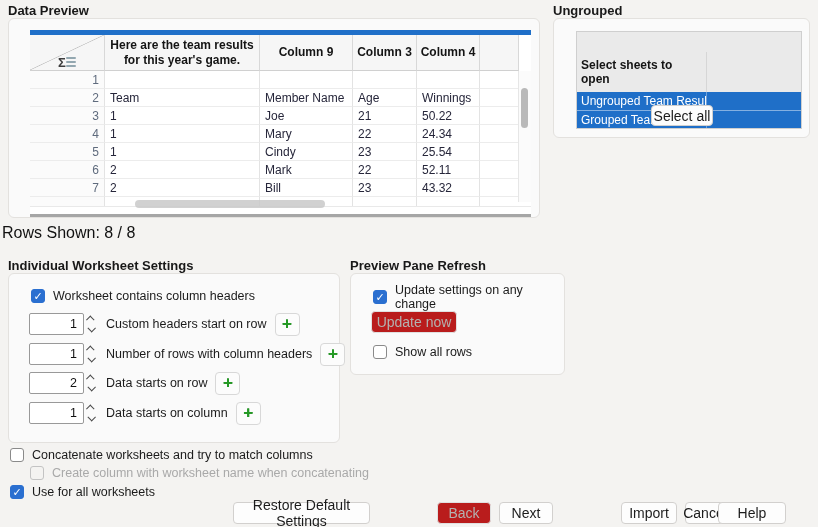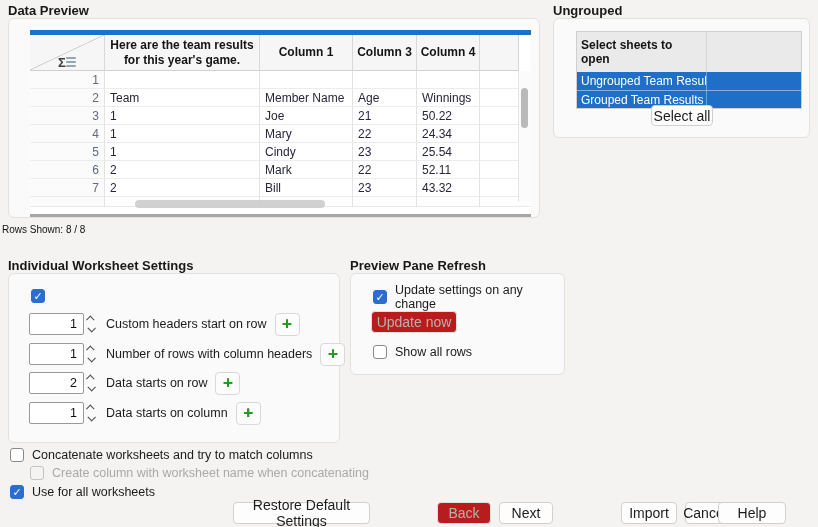--- a/index.html
+++ b/index.html
@@ -44,27 +44,27 @@
   .pt-partialrow .pt-cell { border-bottom:none; height:9px; }
   .pt-scrollzone { position:relative; height:11px; border-top:1px solid #e9e9e9; }
   .hthumb { position:absolute; left:105px; top:-7px; width:190px; height:8px;
             background:#c9c9c9; border-radius:4px; opacity:.85; }
   .pt-bottombar { position:absolute; left:0; bottom:0; width:100%; height:3px; background:#a6a6a6; }
   .vthumb { position:absolute; right:3px; top:58px; width:7px; height:40px;
             background:#b9b9b9; border-radius:4px; }
   .vtrack { position:absolute; right:0; top:41px; bottom:12px; width:13px;
             border-left:1px solid #e6e6e6; background:#fbfbfb; }
 
-  .rows-shown { position:absolute; left:2px; top:224px; font-size:10px; color:#111; }
+  .rows-shown { position:absolute; left:2px; top:224px; font-size:16px; color:#111; }
 
   
   .ws-table { position:absolute; left:22px; top:12px; width:226px; border:1px solid #cfcfcf; }
   .ws-head { display:flex; background:#eaeaea; }
   .ws-hcell { font-weight:bold; font-size:12px; color:#141414; padding:6px 4px;
-              display:flex; align-items:flex-end; min-height:34px; border-right:1px solid #d6d6d6; }
+              display:flex; align-items:flex-end; min-height:34px; border-right:1px solid #d6d6d6;margin-top:20px; }
   .ws-hc1 { width:130px; } .ws-hc2 { width:94px; border-right:none; line-height:1.3; }
   .ws-row { display:flex; height:18px; background:#1f6fc8; color:#fff;
             border-top:1px solid rgba(255,255,255,.45); }
   .ws-cell { padding:1px 4px; font-size:12px; display:flex; align-items:center;
              border-right:1px solid rgba(255,255,255,.35); overflow:hidden; white-space:nowrap; }
   .ws-c1 { width:130px; } .ws-c2 { width:94px; border-right:none; }
 
   
   .btn {
     position:absolute; height:22px; background:#fdfdfd; border:1px solid #d2d0ce;
@@ -112,21 +112,21 @@
   <div class="pt-header">
     <div class="pt-cell c0 corner">
       <span class="sigma">Σ</span>
       <span class="list-icon">
           <i></i>
           <i></i>
           <i></i>
         </span>
     </div>
     <div class="pt-cell c1">Here are the team results for this year's game.</div>
-    <div class="pt-cell c2">Column 1</div>
+    <div class="pt-cell c2">Column 9</div>
     <div class="pt-cell c3">Column 3</div>
     <div class="pt-cell c4">Column 4</div>
     <div class="pt-cell c5"></div>
   </div>
 
   <div class="pt-row">
     <div class="pt-cell c0 rownum">1</div>
     <div class="pt-cell c1"></div>
     <div class="pt-cell c2"></div>
     <div class="pt-cell c3"></div>
@@ -220,20 +220,21 @@
   <div class="btn" style="left:97px; top:86px; width:62px; height:21px;">Select all</div>
 </div>
 
 <div class="group-title" style="left:8px; top:258px;">Individual Worksheet Settings</div>
 <div class="panel" style="left:8px; top:273px; width:332px; height:170px;">
 
   <div class="cbrow" style="left:22px; top:14px;">
     <span class="cb checked">
         <span class="mark">✓</span>
       </span>
+    <span class="cb-label">Worksheet contains column headers</span>
   </div>
 
   <div class="spinrow" style="left:20px; top:39px;">
     <div class="spinbox">1</div>
     <div class="spinbtns">
       <span class="chev up"></span>
       <span class="chev down"></span>
     </div>
     <span class="spin-label">Custom headers start on row</span>
     <span class="plusbtn">

